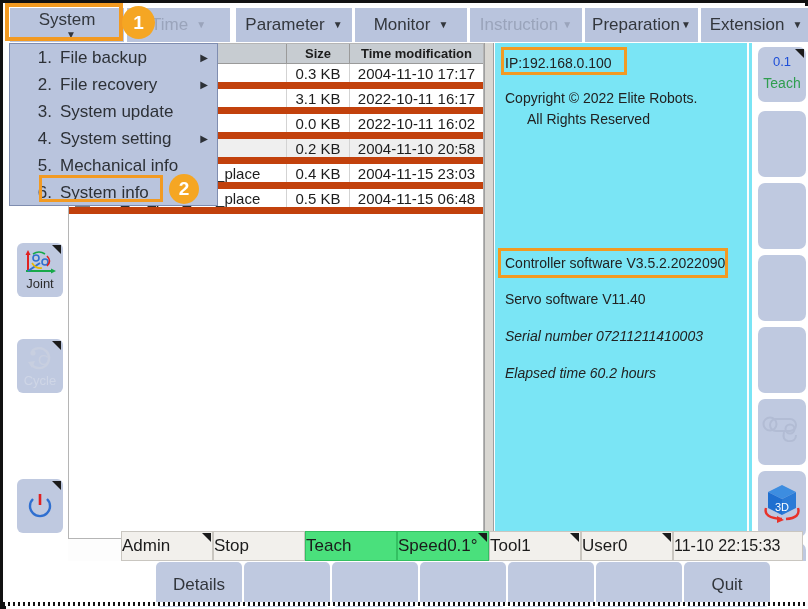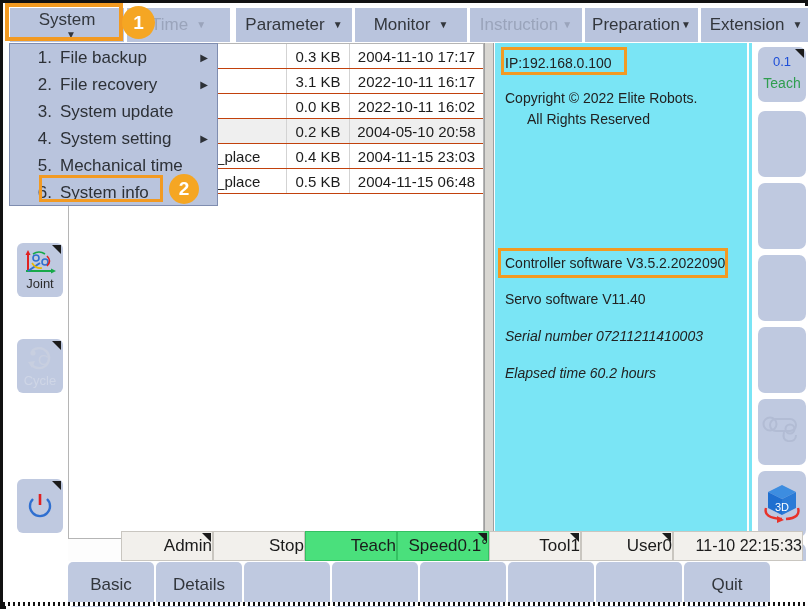--- a/index.html
+++ b/index.html
@@ -77,21 +77,21 @@
   .thead{
     display:flex;height:19px;background:#c7ccd1;
     border-bottom:1px solid #9a9a9a;
     font-weight:bold;font-size:13px;
   }
   .thead div{display:flex;align-items:center;justify-content:center;box-sizing:border-box;}
   .c-name{width:218px;border-right:1px solid #9a9a9a;}
   .c-size{width:63px;border-right:1px solid #9a9a9a;}
   .c-time{width:133px;}
   .trow{
-    display:flex;height:25px;border-bottom:1px solid #c2410c;
+    display:flex;height:25px;border-bottom:7px solid #c2410c;
     box-sizing:border-box;
     text-align:right;
   }
   .trow.alt{background:#efefef;}
   .trow div{display:flex;align-items:center;box-sizing:border-box;}
   .trow .c-name{padding-left:6px;gap:6px;border-right:1px solid #d3d3d3;}
   .trow .c-size{justify-content:center;border-right:1px solid #d3d3d3;}
   .trow .c-time{justify-content:center;}
   .fileicon{
     width:13px;height:15px;background:#fff;border:1px solid #7c7c7c;
@@ -133,21 +133,21 @@
     position:absolute;left:6px;width:48px;height:60px;
     background:#bfc9e0;border-radius:7px;
   }
   .rbtn .t1{position:absolute;left:0;right:0;top:7px;text-align:center;font-size:13px;color:#1d4ed8;}
   .rbtn .t2{position:absolute;left:0;right:0;top:28px;text-align:center;font-size:14px;color:#2f9e4f;}
   
   .statusbar{position:absolute;left:3px;top:528px;width:802px;height:30px;}
   .sbtn{
     position:absolute;top:0;height:30px;
     background:#f2f0ec;border:1px solid #c9c6c0;box-sizing:border-box;
-    display:flex;align-items:center;justify-content:flex-end;
+    display:flex;align-items:center;justify-content:flex-start;
     font-size:17px;color:#1b1b1b;
   }
   .sbtn.green{background:#4ae07c;border-color:#34c062;}
   .scorner{
     position:absolute;right:1px;top:1px;
     width:0;height:0;border-top:9px solid #1b1b1b;border-left:9px solid transparent;
   }
   
   .bottombar{position:absolute;left:3px;top:558px;width:802px;height:48px;background:#fff;}
   .bbtn{
@@ -209,20 +209,25 @@
       <span>Preparation</span>
       <span class="caret" style="margin-left:1px;">▼</span>
     </div>
     <div class="mbtn" style="left:695px;width:110px;">
       <span>Extension</span>
       <span class="caret">▼</span>
     </div>
   </div>
 
   <div class="table">
+    <div class="thead">
+      <div class="c-name"></div>
+      <div class="c-size">Size</div>
+      <div class="c-time">Time modification</div>
+    </div>
 
     <div class="trow">
       <div class="c-name">
         <span class="fileicon"></span>
         <span>e</span>
       </div>
       <div class="c-size">0.3 KB</div>
       <div class="c-time">2004-11-10 17:17</div>
     </div>
     <div class="trow">
@@ -240,21 +245,21 @@
       </div>
       <div class="c-size">0.0 KB</div>
       <div class="c-time">2022-10-11 16:02</div>
     </div>
     <div class="trow alt">
       <div class="c-name">
         <span class="fileicon"></span>
         <span></span>
       </div>
       <div class="c-size">0.2 KB</div>
-      <div class="c-time">2004-05-10 20:58</div>
+      <div class="c-time">2004-11-10 20:58</div>
     </div>
     <div class="trow">
       <div class="c-name">
         <span class="fileicon"></span>
         <span>mm_vis_pick_and_place</span>
       </div>
       <div class="c-size">0.4 KB</div>
       <div class="c-time">2004-11-15 23:03</div>
     </div>
     <div class="trow">
@@ -380,23 +385,20 @@
     <div class="sbtn" style="left:575px;width:92px;">
       <span>User0</span>
       <span class="scorner"></span>
     </div>
     <div class="sbtn" style="left:667px;width:130px;font-size:16px;">
       <span>11-10 22:15:33</span>
     </div>
   </div>
 
   <div class="bottombar">
-    <div class="bbtn" style="left:62px;width:86px;">
-        <span>Basic</span>
-      </div>
     <div class="bbtn" style="left:150px;width:86px;">
         <span>Details</span>
       </div>
     <div class="bbtn" style="left:238px;width:86px;">
         <span></span>
       </div>
     <div class="bbtn" style="left:326px;width:86px;">
         <span></span>
       </div>
     <div class="bbtn" style="left:414px;width:86px;">
@@ -429,21 +431,21 @@
       <span>System update</span>
       <span class="arrow"></span>
     </div>
     <div class="ditem">
       <span class="num">4.</span>
       <span>System setting</span>
       <span class="arrow">▶</span>
     </div>
     <div class="ditem">
       <span class="num">5.</span>
-      <span>Mechanical time</span>
+      <span>Mechanical info</span>
       <span class="arrow"></span>
     </div>
     <div class="ditem">
       <span class="num">6.</span>
       <span>System info</span>
       <span class="arrow"></span>
     </div>
   </div>
 
   <div class="hl-sys"></div>

